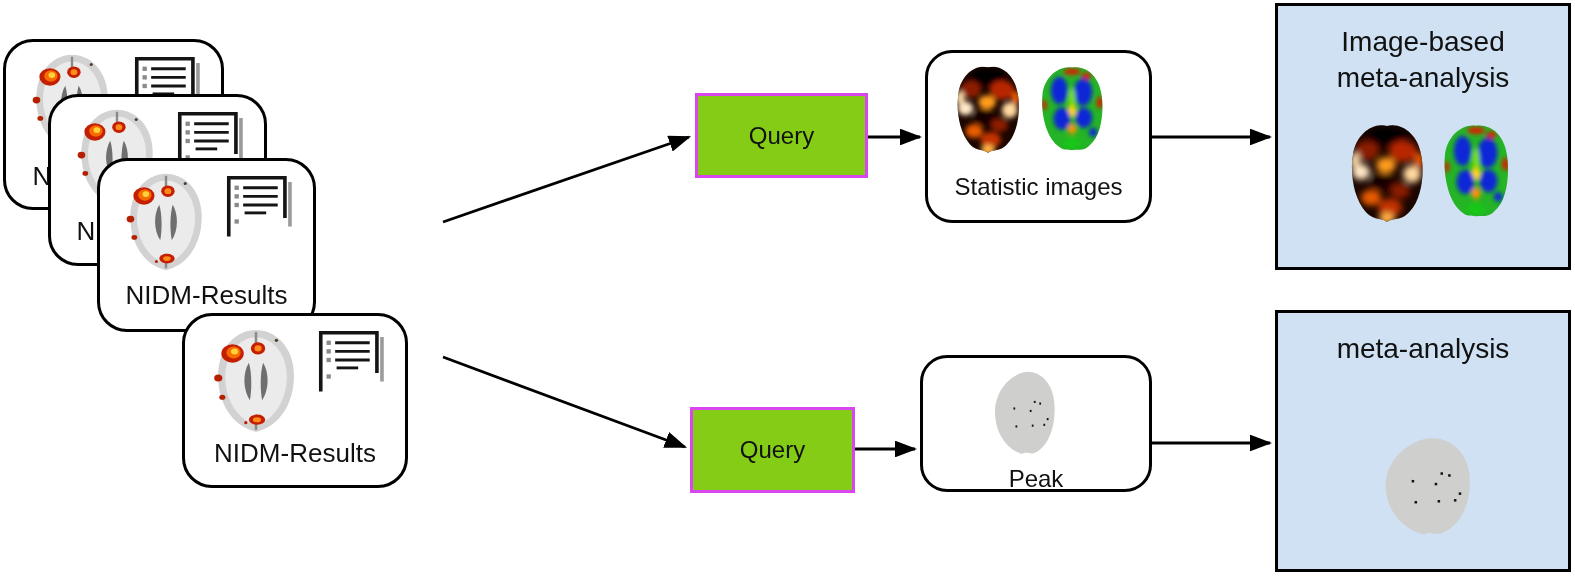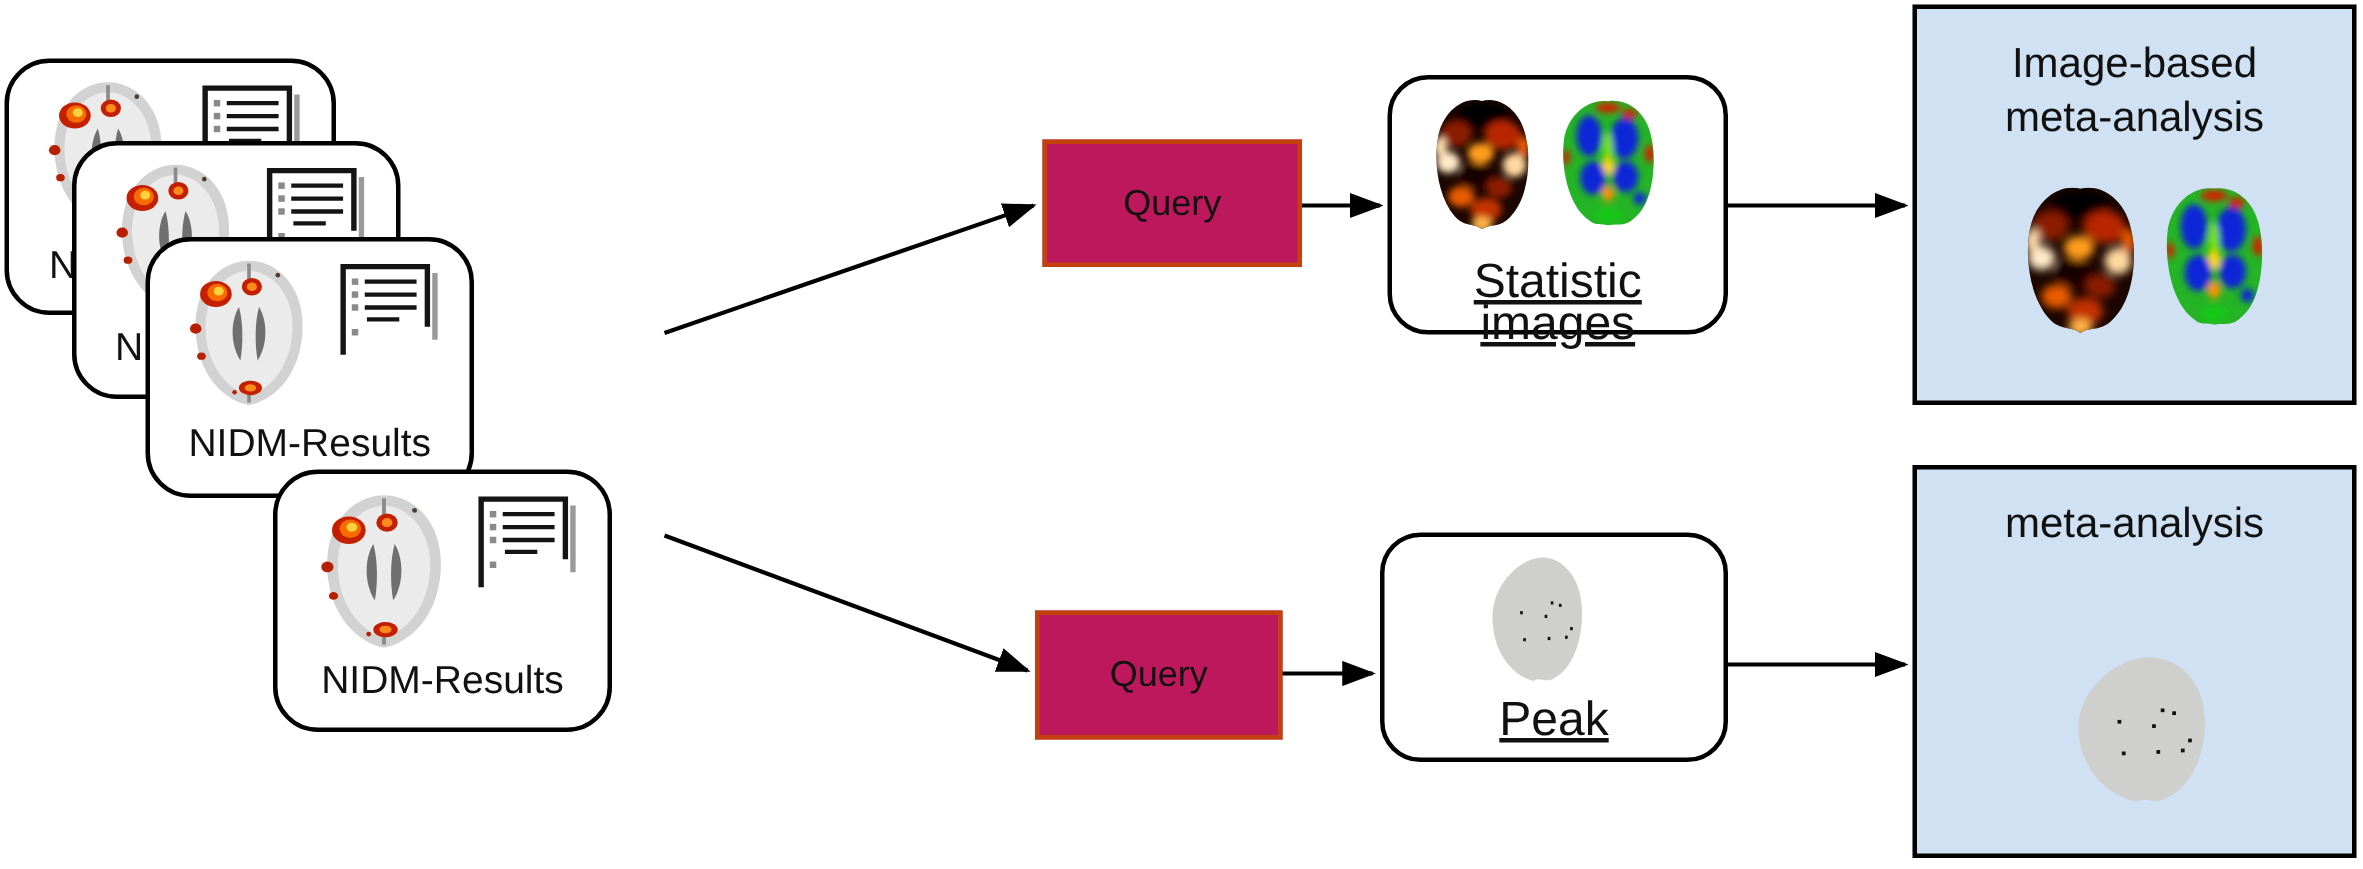--- a/index.html
+++ b/index.html
@@ -9,30 +9,30 @@
   .card{position:absolute;background:#fff;border:3px solid #000;border-radius:30px;box-sizing:border-box;}
   .card1{left:3px;top:39px;width:221px;height:171px;z-index:1;}
   .card2{left:48px;top:94px;width:219px;height:172px;z-index:2;}
   .card3{left:97px;top:158px;width:219px;height:174px;z-index:3;}
   .card4{left:182px;top:313px;width:226px;height:175px;z-index:4;}
   .card .brain-svg{position:absolute;left:18px;top:8px;width:96px;height:106px;}
   .card4 .brain-svg{left:20px;top:9px;width:102px;height:112px;}
   .card .doc-svg{position:absolute;right:18px;top:11px;width:72px;height:66px;}
   .card-label{position:absolute;left:0;right:0;top:119px;text-align:center;font-size:26px;}
   .card4 .card-label{top:122px;}
-  .query{position:absolute;background:#be185d;border:3px solid #c2410c;box-sizing:border-box;
+  .query{position:absolute;background:#84cc16;border:3px solid #d946ef;box-sizing:border-box;
          display:flex;align-items:center;justify-content:center;font-size:24px;z-index:4;}
   .query-top{left:695px;top:93px;width:173px;height:85px;}
   .query-bottom{left:690px;top:407px;width:165px;height:86px;}
   .node{position:absolute;background:#fff;border:3px solid #000;border-radius:27px;box-sizing:border-box;z-index:4;}
   .node-stat{left:925px;top:50px;width:227px;height:173px;}
-  .node-peak{left:920px;top:355px;width:232px;height:153px;}
+  .node-peak{left:920px;top:355px;width:232px;height:137px;}
   .node-stat .hot-svg{position:absolute;left:21px;top:10px;width:78px;height:96px;}
   .node-stat .rainbow-svg{position:absolute;left:106px;top:11px;width:76px;height:94px;}
-  .node-label{position:absolute;left:0;right:0;text-align:center;font-size:32px;line-height:28px;text-decoration:underline;}
+  .node-label{position:absolute;left:0;right:0;text-align:center;font-size:24px;line-height:28px;}
   .node-stat .node-label{top:120px;}
   .node-peak .gray-svg{position:absolute;left:68px;top:11px;width:68px;height:94px;}
   .node-peak .node-label{top:107px;}
   .panel{position:absolute;left:1275px;width:296px;background:#cfe1f2;border:3px solid #000;box-sizing:border-box;z-index:4;}
   .panel-top{top:3px;height:267px;}
   .panel-bottom{top:310px;height:262px;}
   .panel-title{margin-top:18px;text-align:center;font-size:28px;line-height:36px;}
   .panel-top .hot-svg{position:absolute;left:64px;top:115px;width:90px;height:108px;}
   .panel-top .rainbow-svg{position:absolute;left:158px;top:116px;width:80px;height:103px;}
   .panel-bottom .gray-svg{position:absolute;left:102px;top:122px;width:96px;height:110px;}

